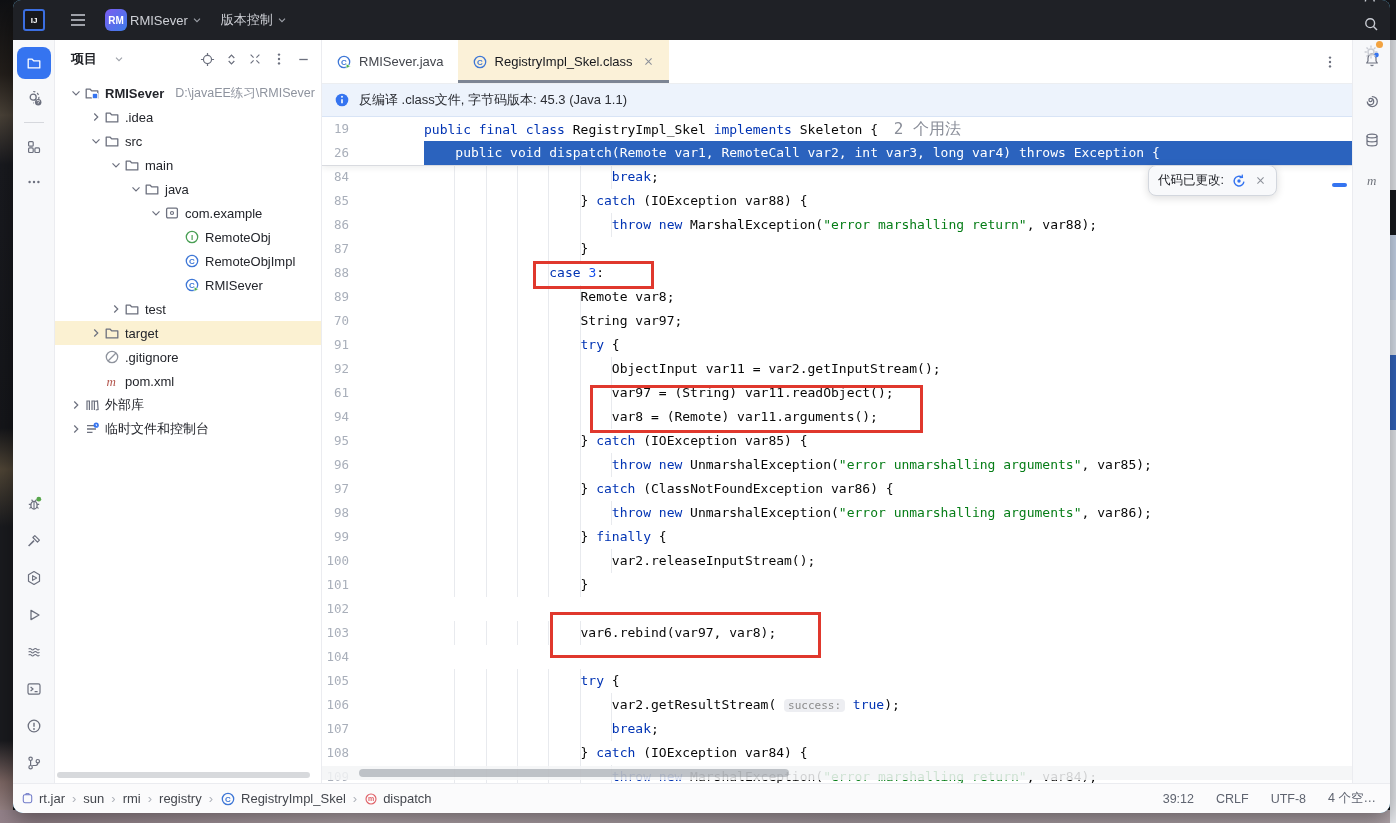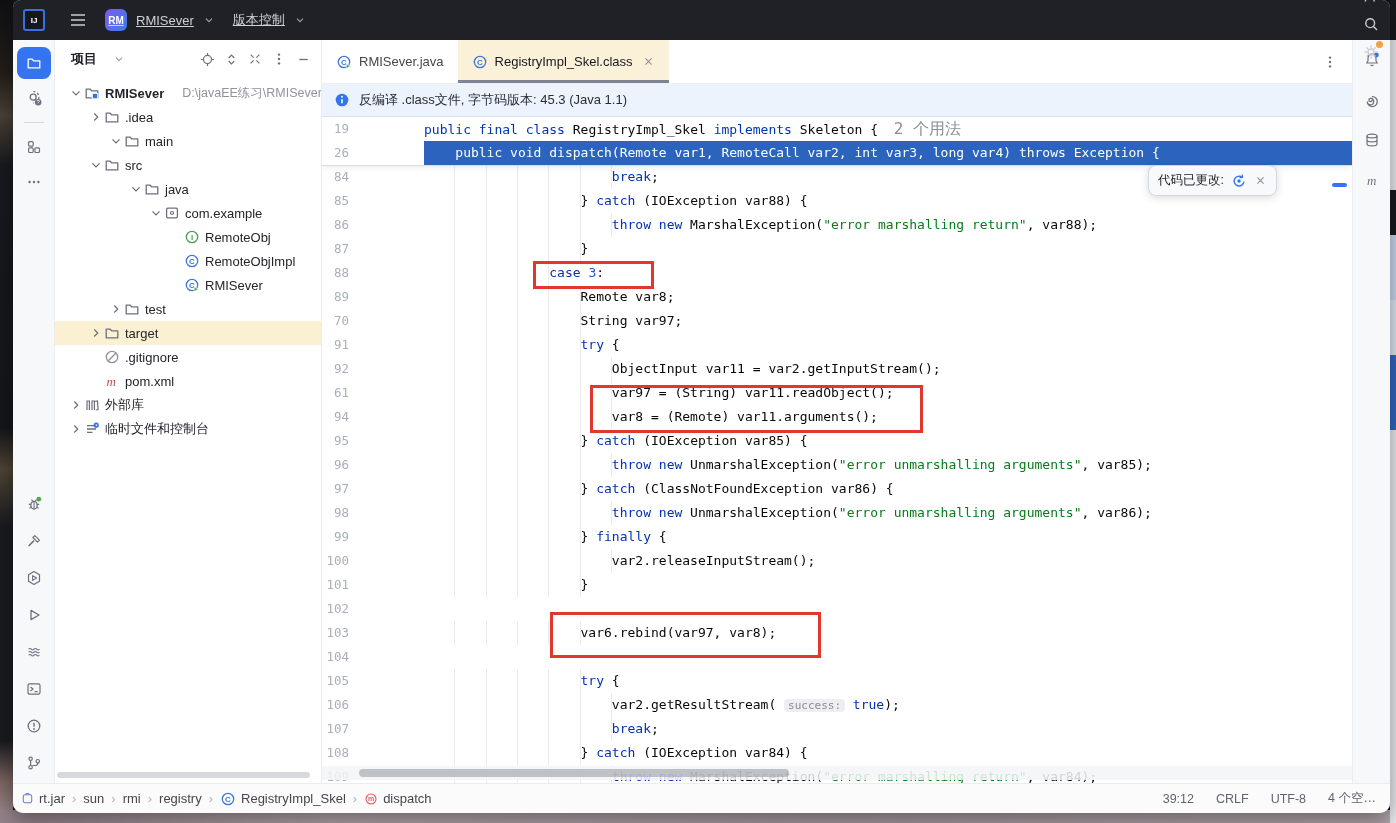--- a/index.html
+++ b/index.html
@@ -17,21 +17,21 @@
   
   .window { position:absolute; left:13px; top:0; width:1377px; height:813px;
     border-radius:8px 8px 10px 10px; overflow:hidden; background:#7dd3fc;
     display:flex; flex-direction:column; box-shadow:0 8px 22px rgba(0,0,0,.4); }
 
   
   .titlebar { height:40px; flex:none; background:#1f2126; display:flex; align-items:center;
     color:#ced0d6; font-size:13px; padding-left:10px; }
   .appicon { width:22px; height:22px; border-radius:3px; background:#17181c; border:2px solid #3b6ee0;
     color:#fff; font-size:8px; font-weight:bold; display:flex; align-items:center; justify-content:center; margin-right:14px; }
-  .tb-item { display:flex; align-items:center; gap:9px; margin-right:18px; cursor:default;text-decoration:underline; }
+  .tb-item { display:flex; align-items:center; gap:3px; margin-right:18px; cursor:default; }
   .rm-badge { width:22px; height:22px; border-radius:6px; background:linear-gradient(135deg,#7a5cf0,#3e7de8);
     color:#fff; font-size:10px; font-weight:bold; display:flex; align-items:center; justify-content:center; }
   .tb-right { margin-left:auto; display:flex; align-items:flex-end;flex-direction:column; }
   .tb-ic { width:30px; height:28px; display:flex; align-items:center; justify-content:center; margin:0 4px; border-radius:6px; }
   .stopbtn { width:30px; height:26px; border-radius:7px; background:#db5c5c; display:flex; align-items:center; justify-content:center; margin:0 6px; }
   .gearwrap { position:relative; }
   .gearwrap .dot { position:absolute; top:3px; right:3px; width:7px; height:7px; border-radius:50%; background:#f2a341; }
   .winbtn { width:44px; height:40px; display:flex; align-items:center; justify-content:center; }
 
   
@@ -54,21 +54,21 @@
   .panel-title { font-size:13px; font-weight:bold; color:#1f2126; display:flex; align-items:center; gap:16px; }
   .panel-actions { margin-left:auto; display:flex; align-items:center; gap:9px; }
   .panel-actions span { display:flex; }
   .tree { margin-top:3px; }
   .trow { height:24px; display:flex; align-items:center; font-size:13px; color:#23252b; white-space:nowrap; }
   .trow.sel { background:#fbf1d2; }
   .chev { width:16px; flex:none; display:flex; align-items:center; justify-content:center; }
   .ticon { width:19px; flex:none; display:flex; align-items:center; }
   .tlabel { margin-left:2px; }
   .tlabel.bold { font-weight:bold; }
-  .tsuffix { margin-left:18px; color:#8e939e; font-size:12.5px; }
+  .tsuffix { margin-left:11px; color:#8e939e; font-size:12.5px; }
   .panel-hscroll { position:absolute; left:2px; bottom:5px; width:253px; height:6px; border-radius:3px; background:rgba(140,145,155,.35); }
 
   
   .editor-col { flex:1; display:flex; flex-direction:column; min-width:0; position:relative; }
   .tabbar { height:44px; flex:none; display:flex; align-items:stretch; background:#fff; border-bottom:1px solid #eceef1; }
   .tabs { display:flex; }
   .tab { display:flex; align-items:center; gap:7px; padding:0 14px; font-size:13px; color:#43464d; position:relative; }
   .tab.active { background:#fbf1d8; color:#16181d; }
   .tab.active::after { content:""; position:absolute; left:0; right:0; bottom:0; height:3px; background:#7d8594; }
   .tab .closex { display:flex; margin-left:2px; }
@@ -416,45 +416,45 @@
                 <polyline points="6 4 10 8 6 12" stroke="#6C707E" stroke-width="1.4"></polyline>
               </svg>
             </span>
             <span class="ticon">
               <svg width="16" height="16" viewBox="0 0 16 16" fill="none">
                 <path d="M2.2 4.2h4l1.5 1.7h6.1v7H2.2Z" stroke="#6C707E" stroke-width="1.3" stroke-linejoin="round"></path>
               </svg>
             </span>
             <span class="tlabel">.idea</span>
           </div>
+          <div class="trow" style="padding-left: 33px;">
+            <span class="chev">
+              <svg width="14" height="14" viewBox="0 0 16 16" fill="none">
+                <polyline points="4 6.2 8 10.2 12 6.2" stroke="#6C707E" stroke-width="1.4"></polyline>
+              </svg>
+            </span>
+            <span class="ticon">
+              <svg width="16" height="16" viewBox="0 0 16 16" fill="none">
+                <path d="M2.2 4.2h4l1.5 1.7h6.1v7H2.2Z" stroke="#6C707E" stroke-width="1.3" stroke-linejoin="round"></path>
+              </svg>
+            </span>
+            <span class="tlabel">src</span>
+          </div>
           <div class="trow" style="padding-left: 53px;">
             <span class="chev">
               <svg width="14" height="14" viewBox="0 0 16 16" fill="none">
                 <polyline points="4 6.2 8 10.2 12 6.2" stroke="#6C707E" stroke-width="1.4"></polyline>
               </svg>
             </span>
             <span class="ticon">
               <svg width="16" height="16" viewBox="0 0 16 16" fill="none">
                 <path d="M2.2 4.2h4l1.5 1.7h6.1v7H2.2Z" stroke="#6C707E" stroke-width="1.3" stroke-linejoin="round"></path>
               </svg>
             </span>
             <span class="tlabel">main</span>
-          </div>
-          <div class="trow" style="padding-left: 33px;">
-            <span class="chev">
-              <svg width="14" height="14" viewBox="0 0 16 16" fill="none">
-                <polyline points="4 6.2 8 10.2 12 6.2" stroke="#6C707E" stroke-width="1.4"></polyline>
-              </svg>
-            </span>
-            <span class="ticon">
-              <svg width="16" height="16" viewBox="0 0 16 16" fill="none">
-                <path d="M2.2 4.2h4l1.5 1.7h6.1v7H2.2Z" stroke="#6C707E" stroke-width="1.3" stroke-linejoin="round"></path>
-              </svg>
-            </span>
-            <span class="tlabel">src</span>
           </div>
           <div class="trow" style="padding-left: 73px;">
             <span class="chev">
               <svg width="14" height="14" viewBox="0 0 16 16" fill="none">
                 <polyline points="4 6.2 8 10.2 12 6.2" stroke="#6C707E" stroke-width="1.4"></polyline>
               </svg>
             </span>
             <span class="ticon">
               <svg width="16" height="16" viewBox="0 0 16 16" fill="none">
                 <path d="M2.2 4.2h4l1.5 1.7h6.1v7H2.2Z" stroke="#6C707E" stroke-width="1.3" stroke-linejoin="round"></path>

